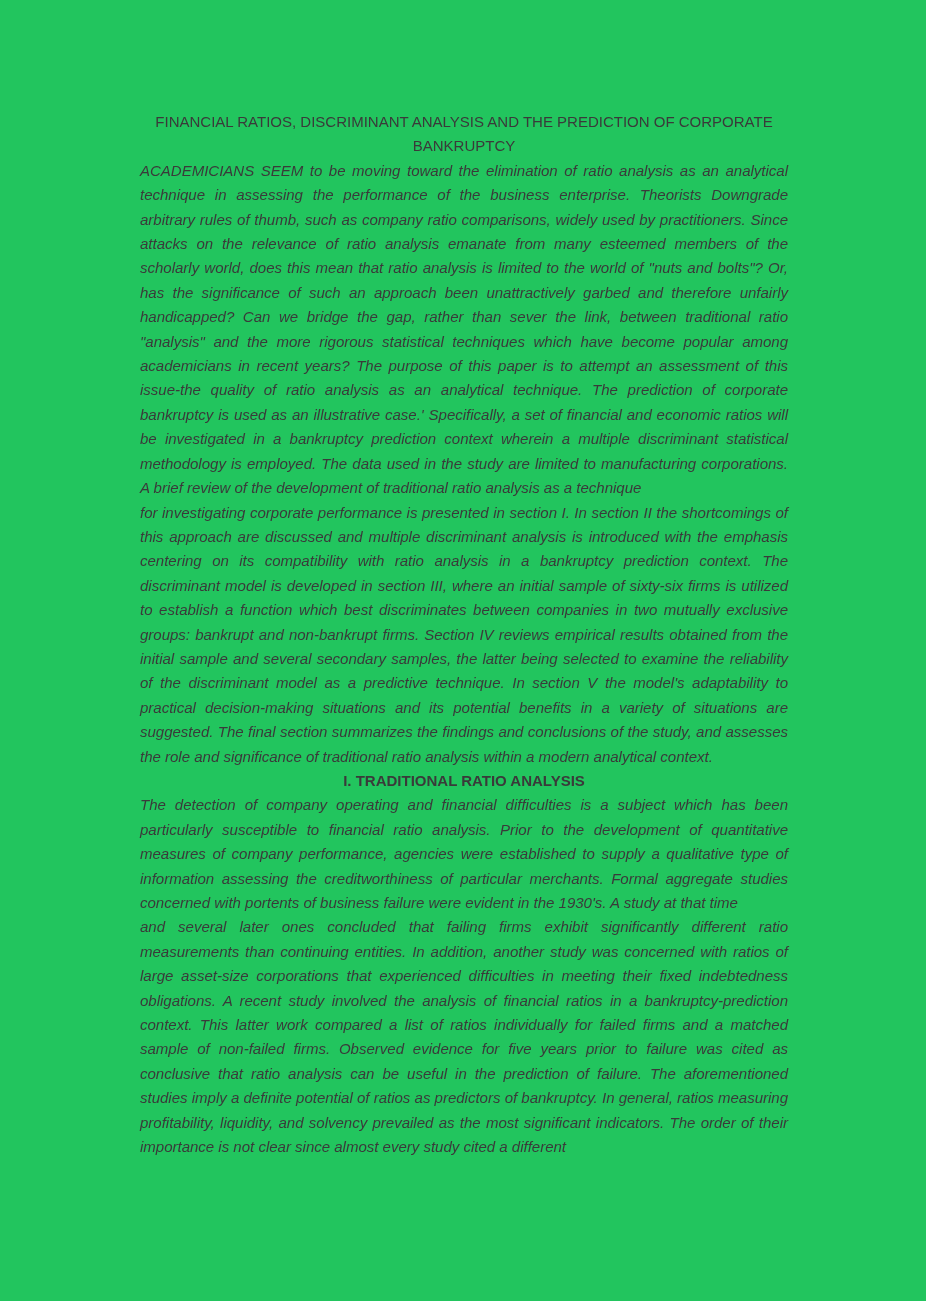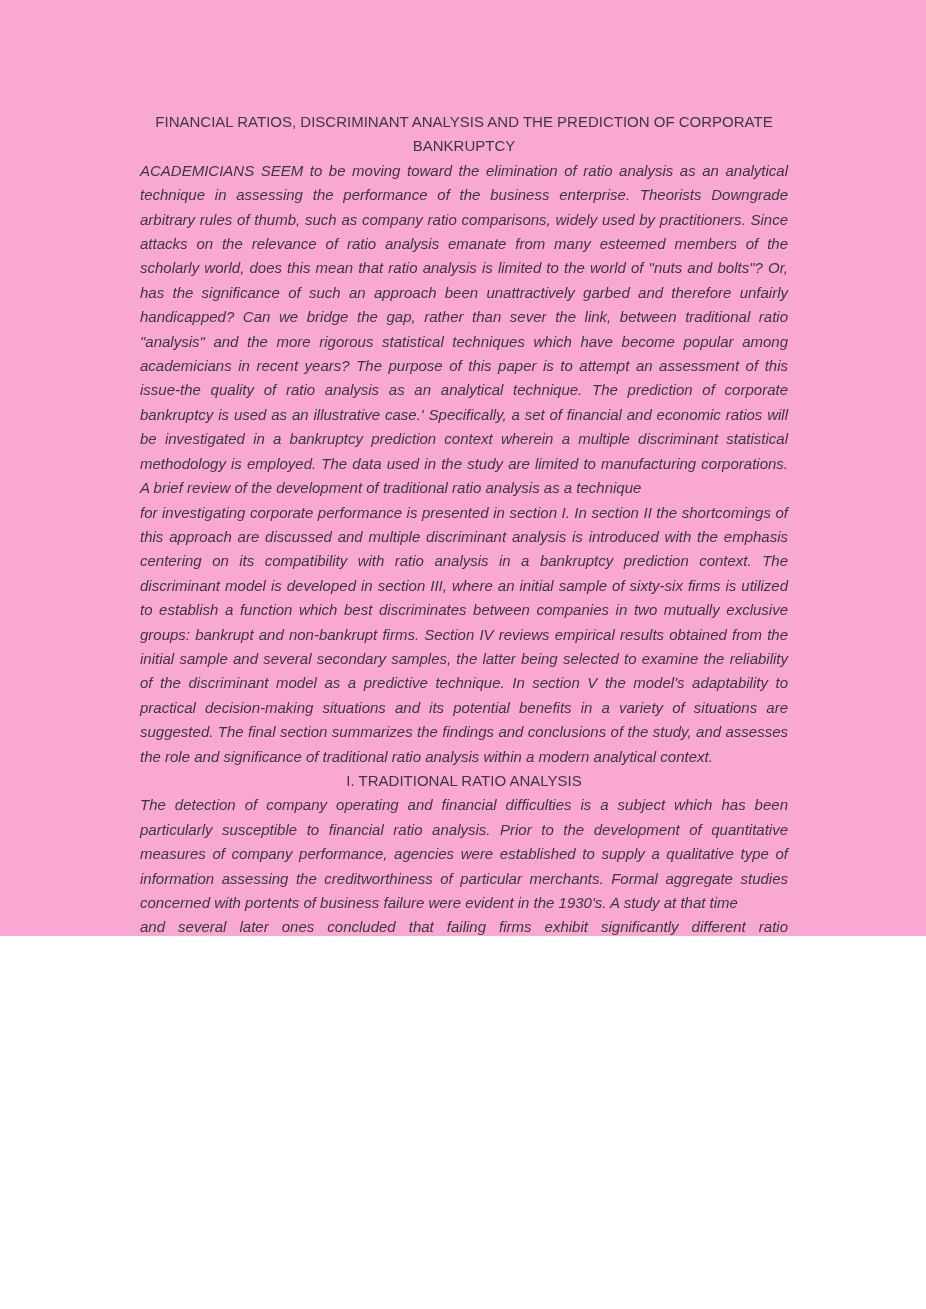--- a/index.html
+++ b/index.html
@@ -3,23 +3,23 @@
 <meta charset="utf-8">
 <style>
   html, body {
     margin: 0;
     padding: 0;
     background: #ffffff;
   }
   .page {
     position: relative;
     width: 926px;
-    height: 936px;
+    height: 1301px;
     box-sizing: border-box;
-    background: #f9a8d4;
+    background: #22c55e;
     padding: 110px 138px 0 140px;
     font-family: "Liberation Sans", "DejaVu Sans", sans-serif;
     font-size: 15px;
     line-height: 24.4px;
     color: #3a3a3a;
     overflow: hidden;
   }
   .title {
     font-size: 15px;
     font-weight: 400;
@@ -28,21 +28,21 @@
     line-height: 24.4px;
   }
   p.body-text {
     margin: 0;
     text-align: justify;
     text-justify: inter-word;
     font-style: italic;
   }
   .section-heading {
     font-size: 15px;
-    font-weight: 400;
+    font-weight: 700;
     text-align: center;
     margin: 0;
     line-height: 24.4px;
   }
 </style>
 </head>
 <body>
 
 <div class="page">
   <h1 class="title">FINANCIAL RATIOS, DISCRIMINANT ANALYSIS AND THE PREDICTION OF CORPORATE BANKRUPTCY</h1>

